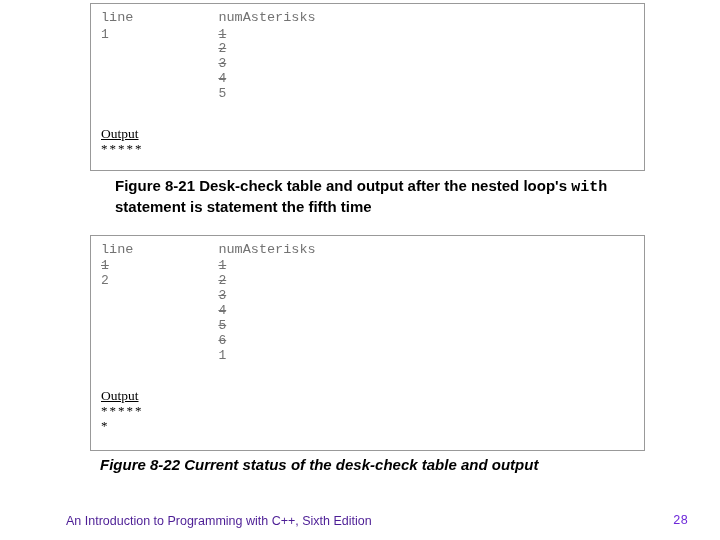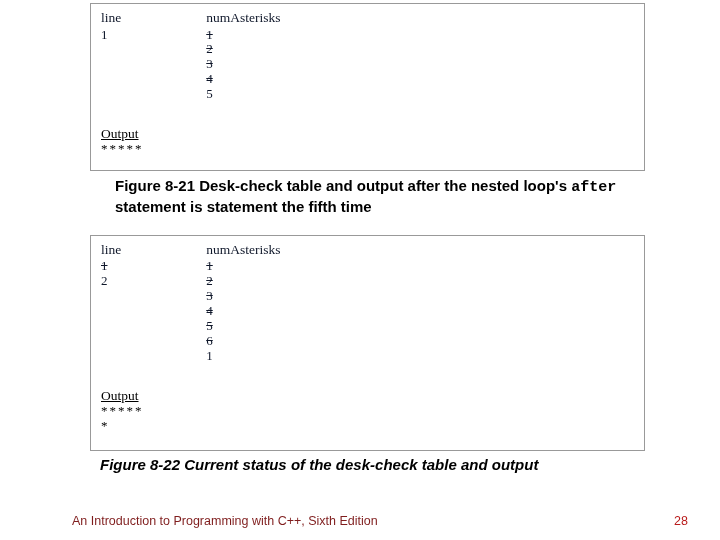--- a/index.html
+++ b/index.html
@@ -14,21 +14,21 @@
   .table-box {
     border: 1px solid #999;
     margin-left: 90px;
     margin-right: 75px;
     padding: 6px 10px 6px 10px;
     background: #fff;
   }
   .tbl1 { margin-top: 3px; height: 168px; }
   .tbl2 { margin-top: 18px; height: 216px; }
   .cols { display: flex; gap: 85px; }
-  .hw { font-family: Liberation Serif, serif; font-size: 13px; color: #0f172a; line-height: 1.15; }
+  .hw { font-family: Liberation Mono, monospace; font-size: 13px; color: #737373; line-height: 1.15; }
   .hdr { margin-bottom: 2px; font-size: 13.5px; }
   .strike { text-decoration: line-through; }
   .vals { display: flex; flex-direction: column; }
   .output-label { font-family: 'Comic Sans MS', cursive; font-size: 13.5px; text-decoration: underline; margin-top: 24px; }
   .output-val { font-family: 'Comic Sans MS', cursive; font-size: 13px; letter-spacing: 2px; line-height: 1.15; }
   .caption {
     font-family: Arial, Helvetica, sans-serif;
     font-size: 15px;
     margin-left: 115px;
     margin-right: 90px;
@@ -40,31 +40,32 @@
   .caption2 {
     font-family: Arial, Helvetica, sans-serif;
     font-size: 15px;
     font-weight: bold;
     margin-left: 100px;
     margin-top: 5px;
     font-style: italic;
   }
   .footer-left {
     position: absolute;
-    left: 72px;
+    left: 66px;
     bottom: 12px;
     font-size: 12.5px;
-    color: #7f1d1d;
+    color: #4c1d95;
   }
   .footer-right {
     position: absolute;
     right: 32px;
     bottom: 12px;
     font-size: 12.5px;
-    color: #b91c1c;
+    color: #6d28d9;
+    font-family: Liberation Mono, monospace;
   }
 </style>
 </head>
 <body>
 
 <div class="table-box tbl1">
   <div class="cols">
     <div>
       <div class="hw hdr">line</div>
       <div class="vals" id="t1c1">
@@ -82,21 +83,21 @@
         </div>
     </div>
   </div>
   <div class="output-label">Output</div>
   <div id="t1out">
       <div class="output-val">*****</div>
     </div>
 </div>
 
 <div class="caption">
-  <b><span>Figure 8-21 Desk-check table and output after the nested loop's </span><span class="mono">after</span><span> statement is statement the fifth time</span></b>
+  <b><span>Figure 8-21 Desk-check table and output after the nested loop's </span><span class="mono">with</span><span> statement is statement the fifth time</span></b>
 </div>
 
 <div class="table-box tbl2">
   <div class="cols">
     <div>
       <div class="hw hdr">line</div>
       <div class="vals" id="t2c1">
           <span class="hw strike">1</span>
           <span class="hw">2</span>
         </div>

